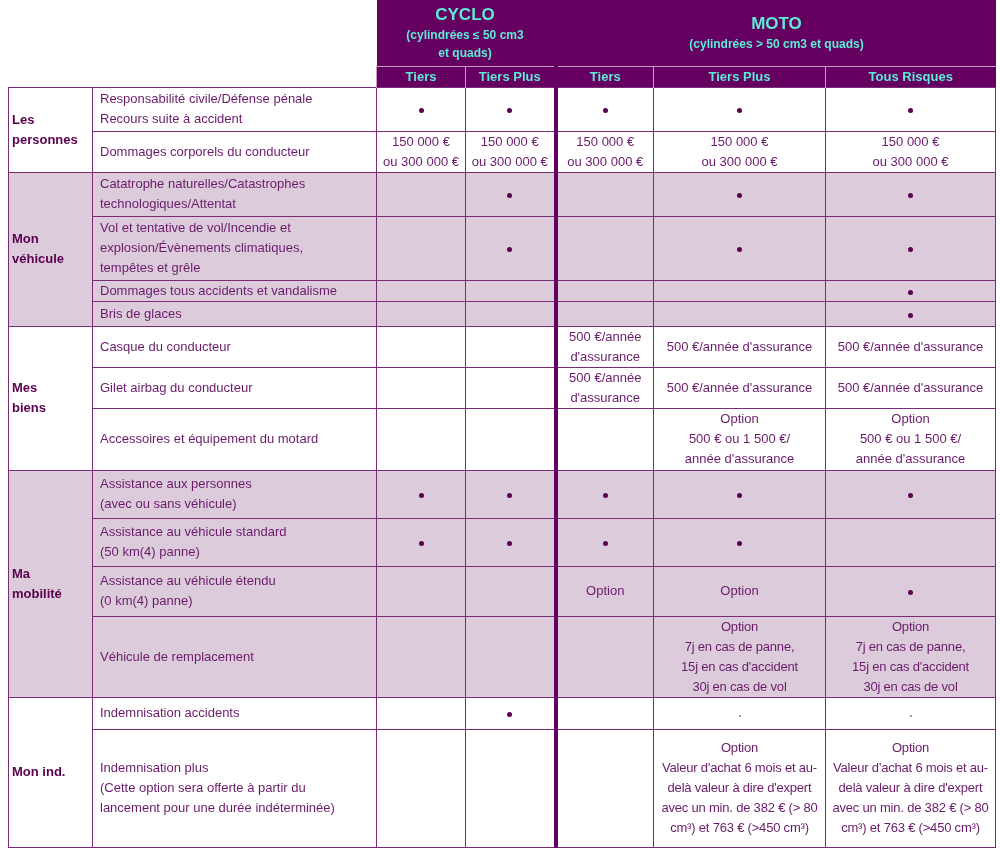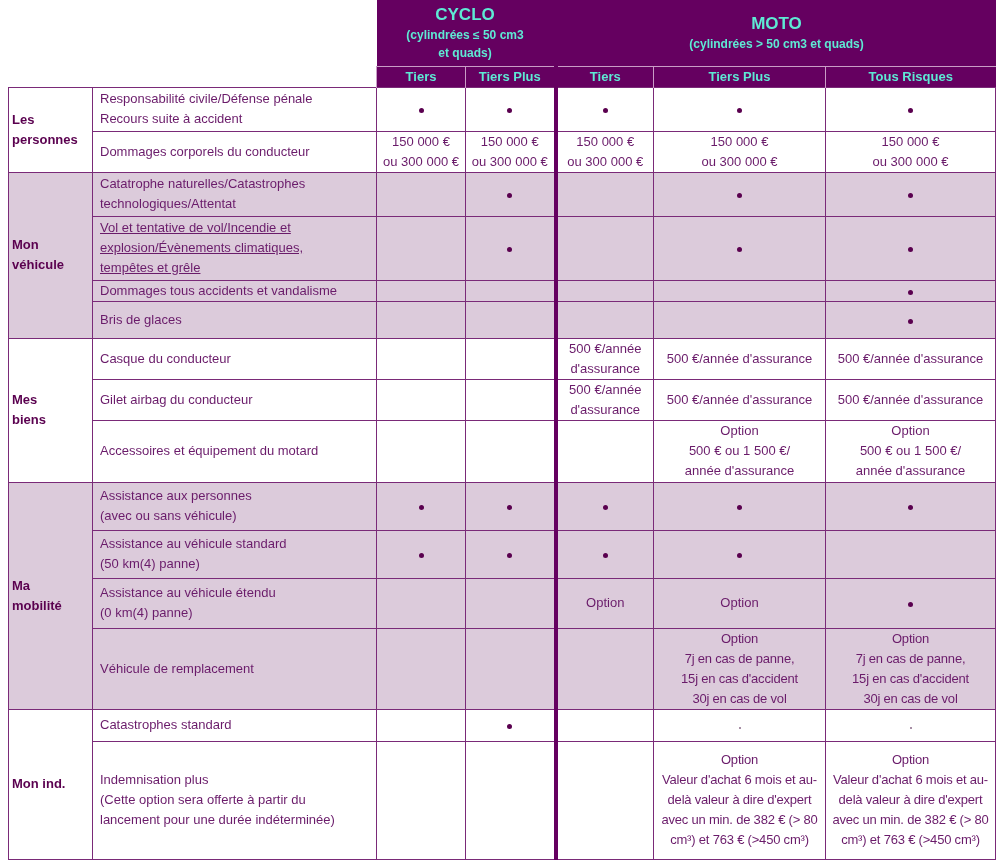--- a/index.html
+++ b/index.html
@@ -109,21 +109,21 @@
           <td class="lbl multi">
             <span>Catatrophe naturelles/Catastrophes</span>
             <span>technologiques/Attentat</span>
           </td>
           <td class="val multi"></td>
           <td class="val multi thick"><span class="dot" style="display: inline-block;"></span></td>
           <td class="val multi"></td>
           <td class="val multi"><span class="dot" style="display: inline-block;"></span></td>
           <td class="val multi"><span class="dot" style="display: inline-block;"></span></td>
         </tr>
-        <tr class="shaded" style="height: 64px; text-decoration: underline;">
+        <tr class="shaded" style="height: 64px;">
           <td class="lbl multi">
             <span>Vol et tentative de vol/Incendie et</span>
             <span>explosion/Évènements climatiques,</span>
             <span>tempêtes et grêle</span>
           </td>
           <td class="val multi"></td>
           <td class="val multi thick"><span class="dot" style="display: inline-block;"></span></td>
           <td class="val multi"></td>
           <td class="val multi"><span class="dot" style="display: inline-block;"></span></td>
           <td class="val multi"><span class="dot" style="display: inline-block;"></span></td>
@@ -131,21 +131,21 @@
         <tr class="shaded" style="height: 21px;">
           <td class="lbl multi">
             <span>Dommages tous accidents et vandalisme</span>
           </td>
           <td class="val multi"></td>
           <td class="val multi thick"></td>
           <td class="val multi"></td>
           <td class="val multi"></td>
           <td class="val multi"><span class="dot" style="display: inline-block;"></span></td>
         </tr>
-        <tr class="shaded" style="height: 37px; margin-left: 18px;">
+        <tr class="shaded" style="height: 25px; margin-left: 18px;">
           <td class="lbl multi">
             <span>Bris de glaces</span>
           </td>
           <td class="val multi"></td>
           <td class="val multi thick"></td>
           <td class="val multi"></td>
           <td class="val multi"></td>
           <td class="val multi"><span class="dot" style="display: inline-block;"></span></td>
         </tr>
         <tr style="height: 40px;">
@@ -263,21 +263,21 @@
             <span>7j en cas de panne,</span>
             <span>15j en cas d'accident</span>
             <span>30j en cas de vol</span>
           </td>
         </tr>
         <tr style="height: 32px;">
           <td rowspan="2" class="cat">
             <div>Mon ind.</div>
           </td>
           <td class="lbl multi">
-            <span>Catastrophes standard</span>
+            <span>Indemnisation accidents</span>
           </td>
           <td class="val multi"></td>
           <td class="val multi thick"><span class="dot" style="display: inline-block;"></span></td>
           <td class="val multi"></td>
           <td class="val multi"><span class="dot tiny" style="display: inline-block;"></span></td>
           <td class="val multi"><span class="dot tiny" style="display: inline-block;"></span></td>
         </tr>
         <tr style="height: 118px;">
           <td class="lbl multi">
             <span>Indemnisation plus</span>

